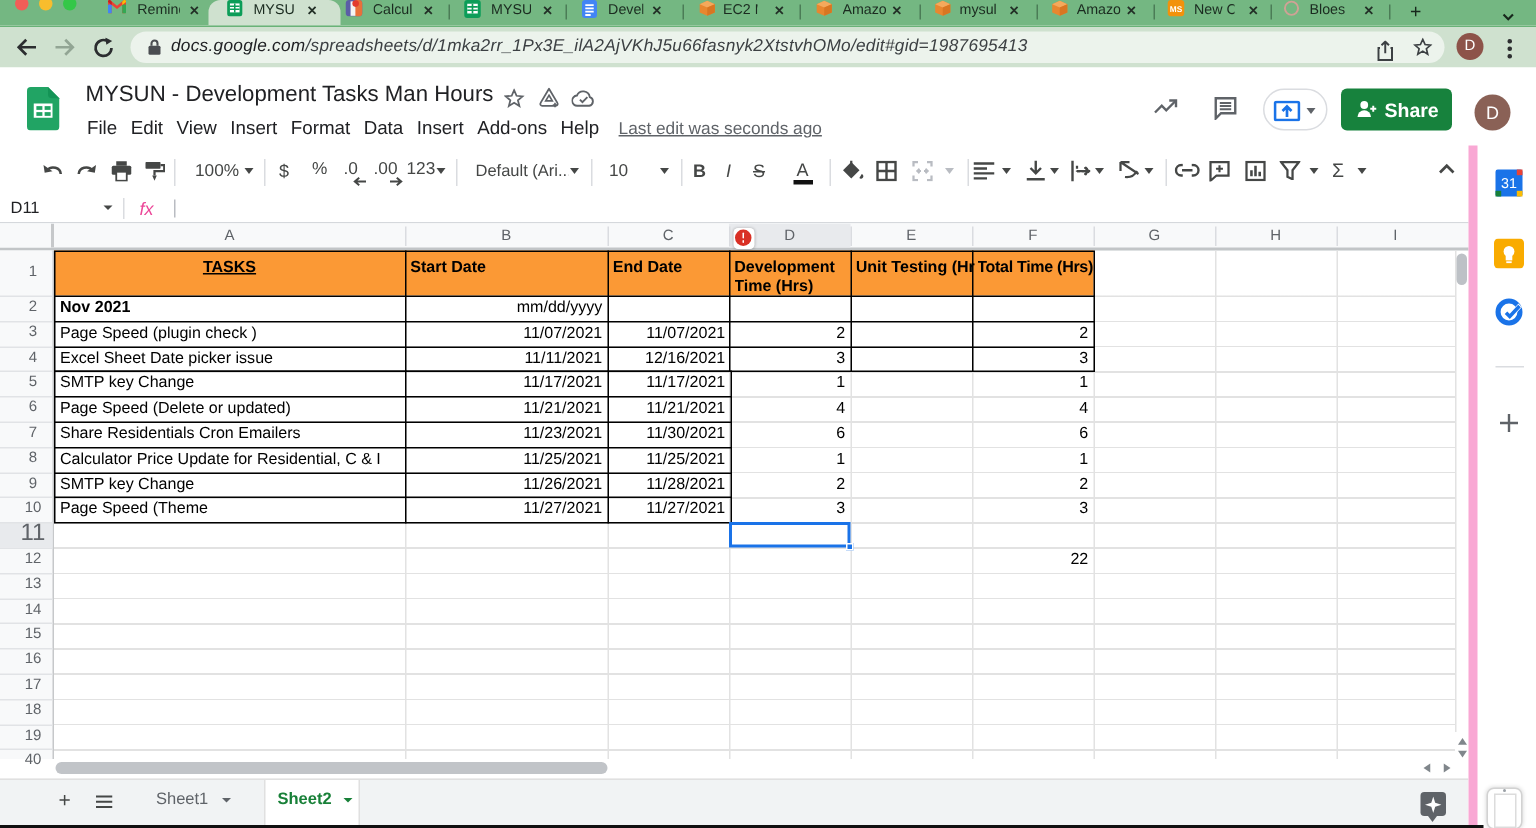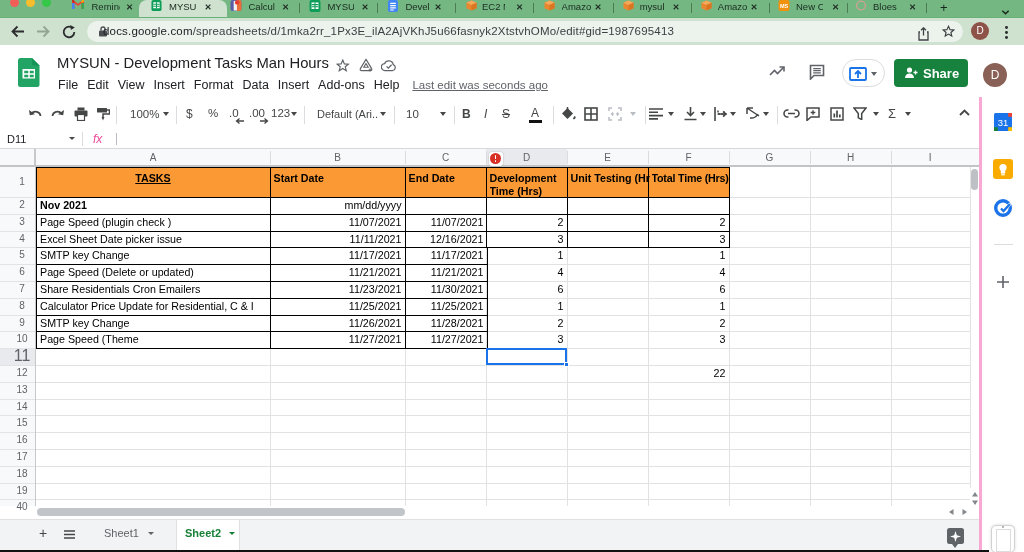--- a/index.html
+++ b/index.html
@@ -27,21 +27,21 @@
   
   #fbar { left:0; top:130px; width:1024px; height:19px; background:#fff; border-bottom:1px solid #d5d8dc; }
   
   #grid { left:0; top:149px; width:980px; height:370px; background:#fff; overflow:hidden; }
   .cell { font-size:10.7px; color:#000; white-space:nowrap; overflow:hidden; }
   .b { font-weight:bold; }
   .rt { text-align:right; }
   
   #sheetbar { left:0; top:519px; width:979px; height:31px; background:#f1f3f4; border-top:1px solid #e0e0e0; }
   #blackbar { left:0; top:549.8px; width:989px; height:2.2px; background:#101010; }
-  #panel { left:979px; top:97px; width:45px; height:455px; background:#fff; border-left:3px solid #f9a8d4; }
+  #panel { left:979px; top:97px; width:45px; height:455px; background:#fff; border-left:6px solid #f9a8d4; }
 </style>
 </head>
 <body>
 
 <div id="tabstrip" class="abs">
 <div class="abs tl" style="left:10px;background:#f15e57"></div>
 <div class="abs tl" style="left:26px;background:#f8bd2d"></div>
 <div class="abs tl" style="left:42px;background:#34c748"></div>
 <div class="abs" style="left:139.3px;top:0;width:87.4px;height:17px;background:#cfe1cf;border-radius:8px 8px 0 0;"></div>
 <div class="abs tabdiv" style="left:298.7px"></div>
@@ -150,21 +150,21 @@
       <path d="M12.3 7 A5.3 5.3 0 1 1 8.9 2.05" stroke="#2b2d2f" stroke-width="1.8" fill="none"></path>
       <path d="M8.2 0 L12.8 2.4 L8.9 4.9 Z" fill="#2b2d2f"></path>
     </svg>
 </div>
 <div id="urlpill" class="abs">
 
   <svg class="abs" style="left:10.5px;top:5px;" width="10" height="11" viewBox="0 0 10 11">
       <rect x="1" y="4.5" width="8" height="6" rx="1" fill="#4a4d51"></rect>
       <path d="M3 4.5 V3 a2 2 0 0 1 4 0 V4.5" stroke="#4a4d51" stroke-width="1.4" fill="none"></path>
     </svg>
-  <div class="abs" style="left:16px;top:4px;font-size:11.5px;color:#202124;letter-spacing:0.18px;"><span>docs.google.com</span><span style="color:#3c4043;">/spreadsheets/d/1mka2rr_1Px3E_ilA2AjVKhJ5u66fasnyk2XtstvhOMo/edit#gid=1987695413</span></div>
+  <div class="abs" style="left:27px;top:4px;font-size:11.5px;color:#202124;letter-spacing:0.18px;font-style:italic;"><span>docs.google.com</span><span style="color:#3c4043;">/spreadsheets/d/1mka2rr_1Px3E_ilA2AjVKhJ5u66fasnyk2XtstvhOMo/edit#gid=1987695413</span></div>
 
   <svg class="abs" style="left:831px;top:6px;" width="11" height="14" viewBox="0 0 11 14">
       <path d="M2 5 h-1 v8 h9 v-8 h-1" stroke="#3c4043" stroke-width="1.3" fill="none"></path>
       <path d="M5.5 8.5 V1 M3 3.2 L5.5 0.8 L8 3.2" stroke="#3c4043" stroke-width="1.3" fill="none"></path>
     </svg>
 
   <svg class="abs" style="left:855px;top:4px;" width="13" height="13" viewBox="0 0 15 15">
       <path d="M7.5 1.5 L9.3 5.4 L13.5 5.8 L10.3 8.6 L11.3 12.8 L7.5 10.5 L3.7 12.8 L4.7 8.6 L1.5 5.8 L5.7 5.4 Z" stroke="#3c4043" stroke-width="1.3" fill="none"></path>
     </svg>
 </div>

